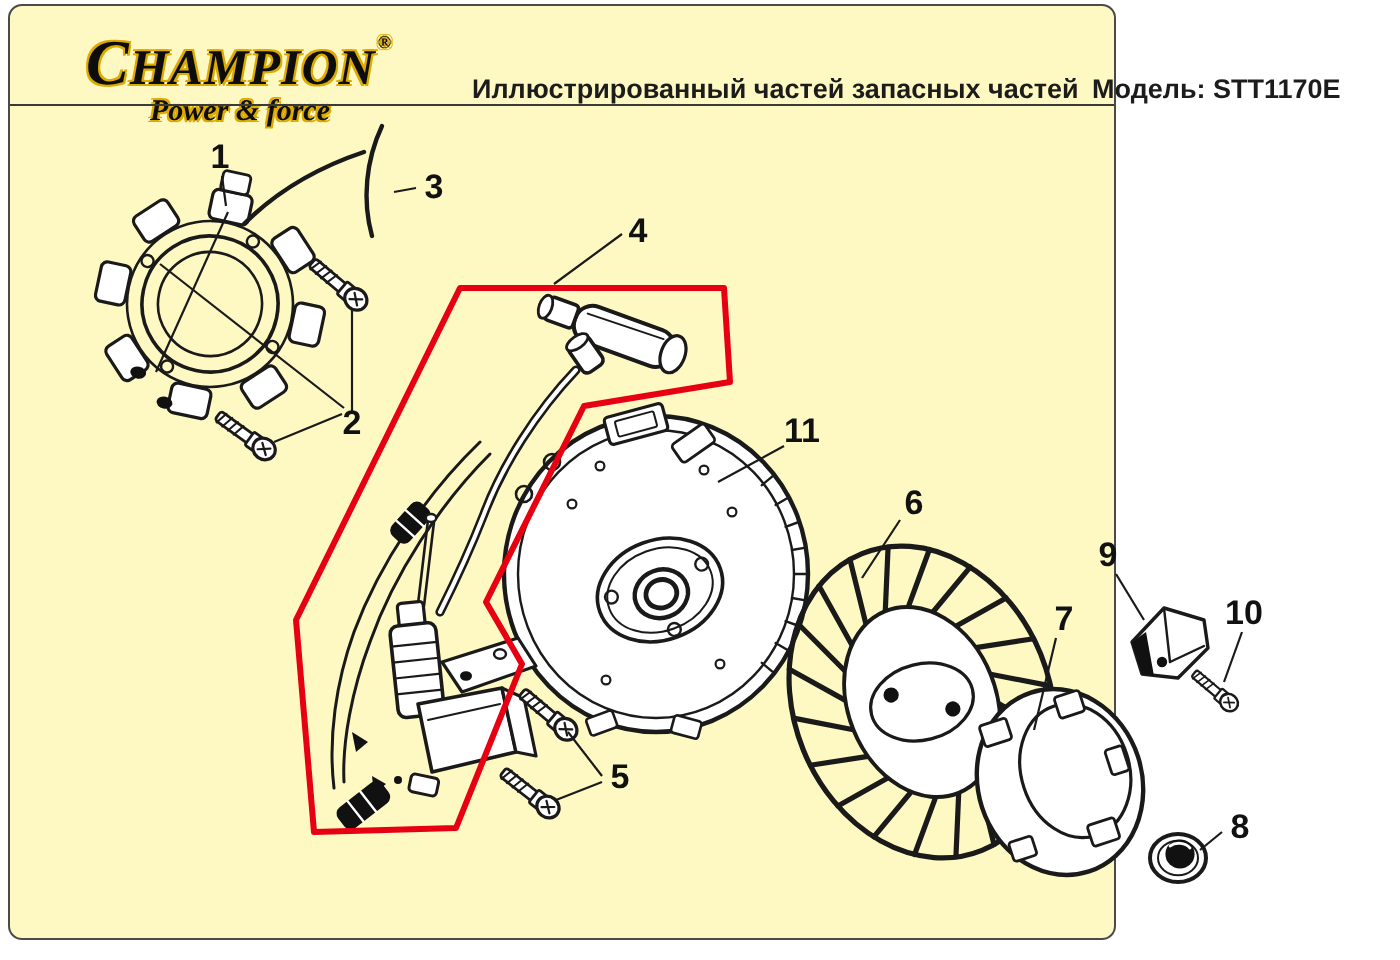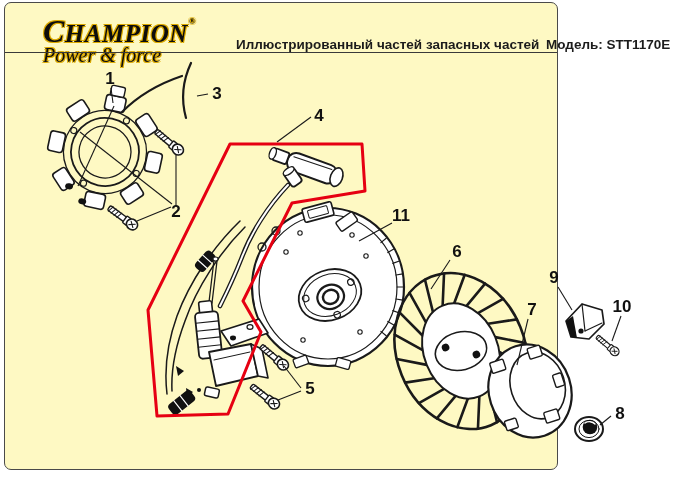--- a/index.html
+++ b/index.html
@@ -5,22 +5,22 @@
   html,body{margin:0;padding:0;background:#fff;width:700px;height:480px;overflow:hidden;
             font-family:"Liberation Sans",sans-serif;}
   .page{position:absolute;left:4px;top:2px;width:554px;height:468px;
         border:1.6px solid #4a4a4a;border-radius:7px;background:#fef9c3;box-sizing:border-box;}
   .logo{position:absolute;left:38px;top:5px;width:154px;}
   .brand{font-family:"Liberation Serif",serif;font-style:italic;font-weight:900;
          font-size:25px;line-height:26px;color:#0d0d0d;letter-spacing:.5px;white-space:nowrap;
          text-shadow:1px 1px 0 #dcaa00,-1px -1px 0 #dcaa00,1px -1px 0 #dcaa00,-1px 1px 0 #dcaa00;}
   .brand .cap{font-size:32px;}
   .brand .reg{font-size:9px;vertical-align:18px;margin-left:1px;}
-  .tagline{font-family:"Liberation Serif",serif;font-style:italic;font-weight:400;
-           font-size:20px;line-height:15px;color:#0d0d0d;text-align:left;margin-top:1px;
+  .tagline{font-family:"Liberation Serif",serif;font-style:italic;font-weight:700;
+           font-size:15px;line-height:15px;color:#0d0d0d;text-align:center;margin-top:1px;
            text-shadow:1px 1px 0 #dcaa00,-1px -1px 0 #dcaa00,1px -1px 0 #dcaa00,-1px 1px 0 #dcaa00;}
   .title{position:absolute;left:231px;top:34px;font-size:13.5px;font-weight:600;color:#1c1c1c;white-space:nowrap;}
   .model{position:absolute;left:541px;top:34px;font-size:13.5px;font-weight:700;color:#1c1c1c;white-space:nowrap;}
   .rule{position:absolute;left:0;right:0;top:49px;border-top:1.6px solid #3a3a3a;}
   svg{position:absolute;left:0;top:0;}
   .art{stroke:#1a1a1a;fill:none;stroke-width:1.6;stroke-linecap:round;stroke-linejoin:round;}
   .fw{fill:#fff;}
   .dk{fill:#111;stroke:none;}
   .lbl{font-family:"Liberation Sans",sans-serif;font-size:17px;font-weight:700;fill:#111;text-anchor:middle;}
   .ldr{stroke:#1a1a1a;stroke-width:1.1;fill:none;}

